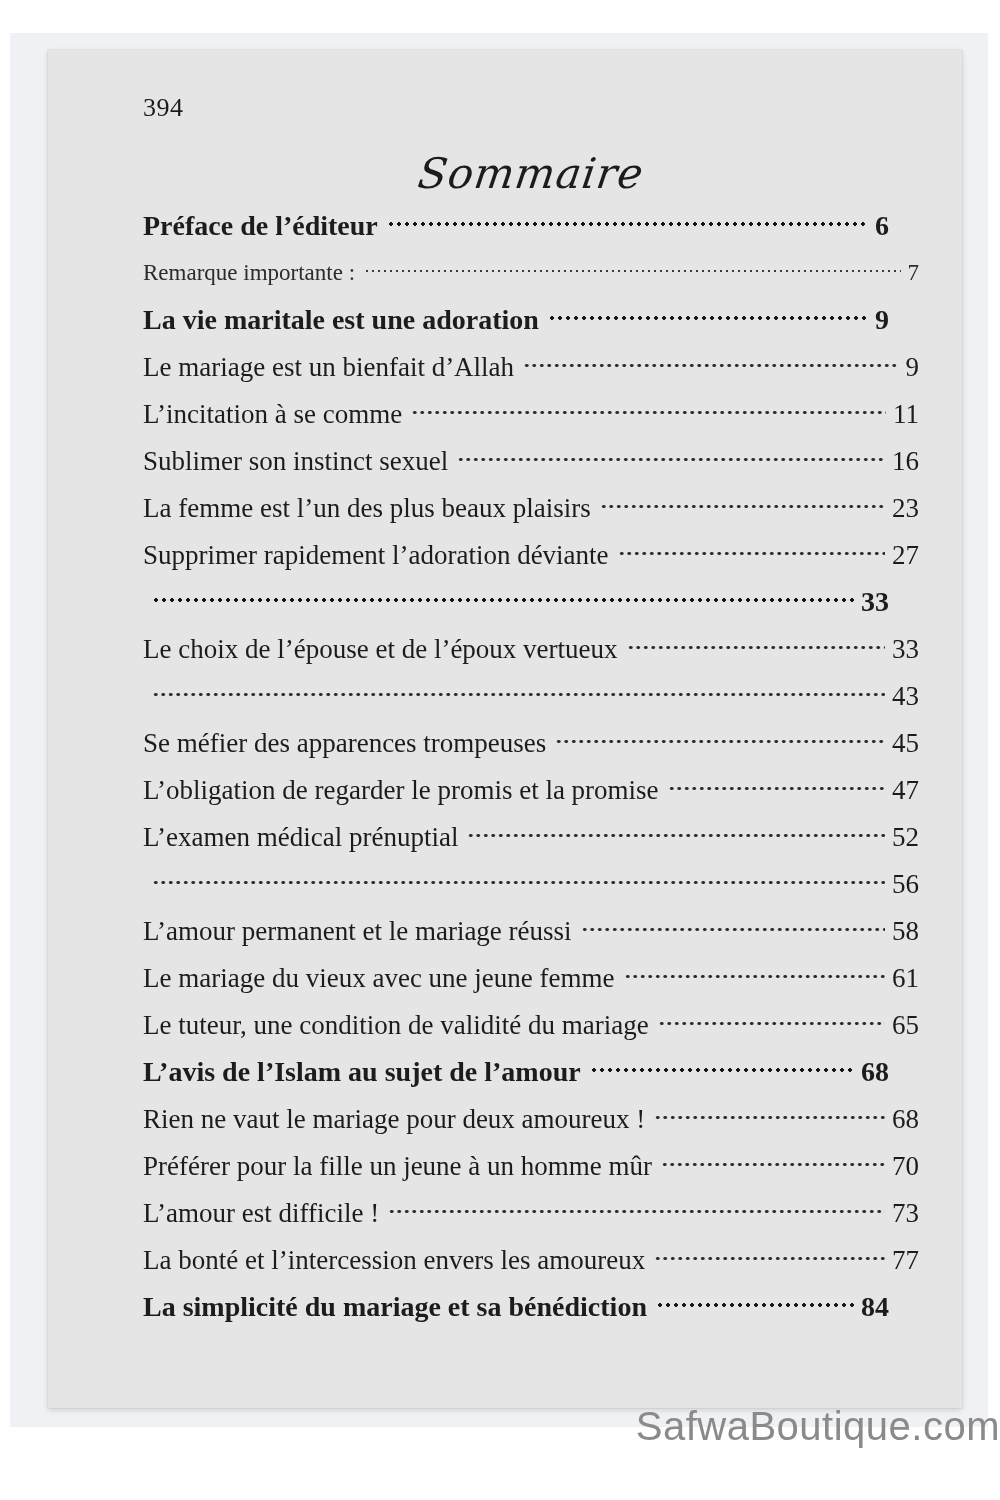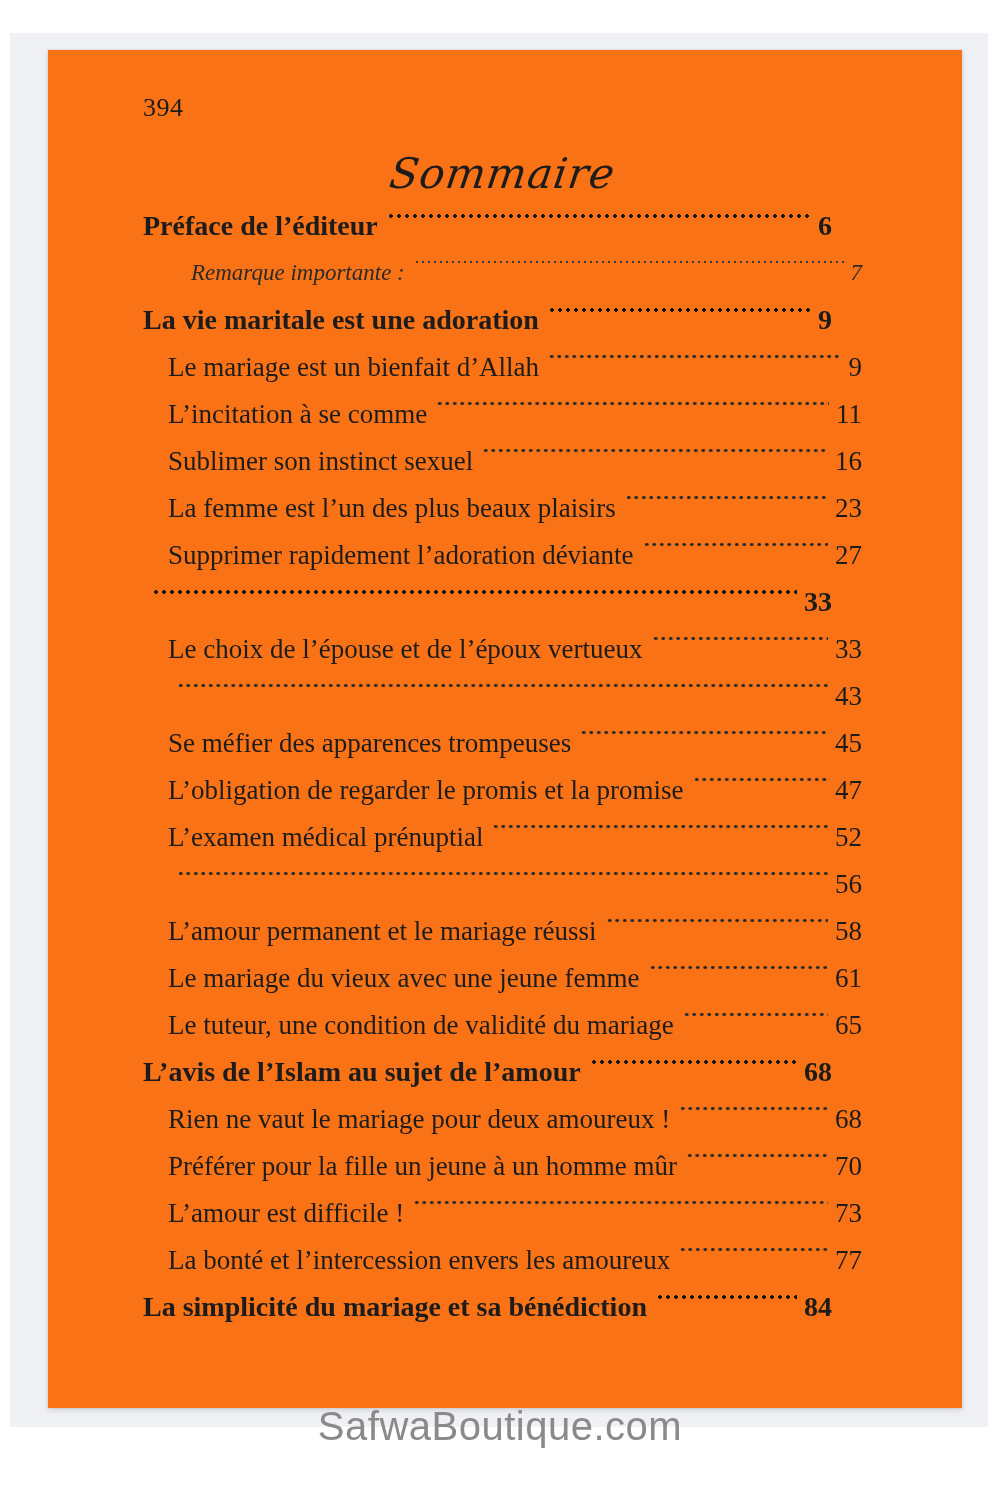--- a/index.html
+++ b/index.html
@@ -7,67 +7,67 @@
     width:1000px;height:1500px;position:relative;
     background:#ffffff;overflow:hidden;
     font-family:"Liberation Serif",serif;color:#1c1c1c;
   }
   .photo-panel{
     position:absolute;left:10px;top:33px;width:978px;height:1394px;
     background:#f0f1f4;
   }
   .book-page{
     position:absolute;left:48px;top:50px;width:914px;height:1358px;
-    background:#f97316;
+    background:#e5e5e5;
     box-shadow:0 0 0 1px rgba(0,0,0,0.04),0 2px 6px rgba(0,0,0,0.14);
     box-sizing:border-box;
-    padding:44px 100px 0 95px;
+    padding:44px 43px 0 95px;
   }
   .page-num{
     font-size:26px;line-height:28px;letter-spacing:0.5px;
   }
   .sommaire{
     margin-top:26px;text-align:center;
     font-family:"DejaVu Serif",serif;font-style:italic;
     font-size:42px;line-height:52px;letter-spacing:1px;
     transform:skewX(-8deg);
   }
   .toc{margin-top:12px;}
   .toc-row{
-    display:flex;align-items:flex-start;
+    display:flex;align-items:center;
     font-size:27px;line-height:28px;height:28px;
     margin-bottom:19px;white-space:nowrap;
   }
   .toc-row .toc-label{flex:0 0 auto;}
   .toc-row .toc-dots{
     flex:1 1 auto;min-width:14px;height:7px;
     margin:0 7px 4px 9px;
     background-image:radial-gradient(circle,#2a2a2a 1.5px,transparent 1.9px);
     background-size:7.5px 7px;background-repeat:repeat-x;
     background-position:left bottom;
   }
   .toc-row .toc-page{flex:0 0 auto;}
   .toc-row.lvl-h1{
     font-weight:bold;font-size:28px;padding-right:30px;
   }
   .toc-row.lvl-h1 .toc-dots{
     background-image:radial-gradient(circle,#161616 1.8px,transparent 2.1px);
     background-size:8px 8px;height:8px;
   }
-  .toc-row.lvl-h2{margin-left:25px;}
+  .toc-row.lvl-h2{}
   .toc-row.lvl-note{
-    margin-left:48px;font-style:italic;font-size:23px;color:#2b2b2b;
+    font-size:23px;color:#2b2b2b;
   }
   .toc-row.lvl-note .toc-dots{
     background-image:radial-gradient(circle,#3a3a3a 1.2px,transparent 1.5px);
     background-size:6px 6px;height:6px;margin-bottom:4px;
   }
   .watermark{
     position:absolute;left:0;top:1403px;width:1000px;
-    text-align:center;
+    text-align:right;
     font-family:"Liberation Sans",sans-serif;
     font-size:40px;line-height:46px;color:#8a8a8a;font-weight:400;
     letter-spacing:0.5px;
   }
 </style>
 </head>
 <body>
 
 <div class="photo-panel"></div>
 

